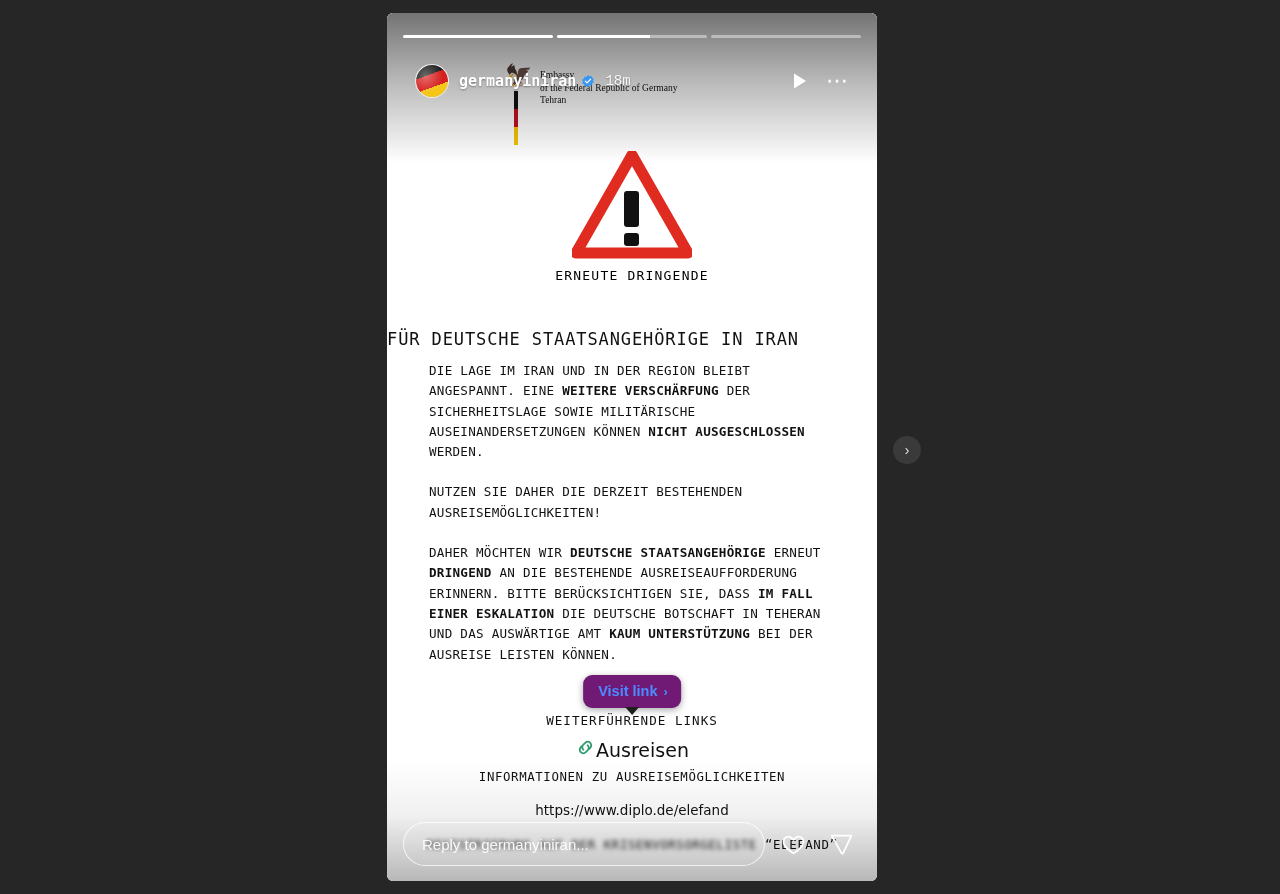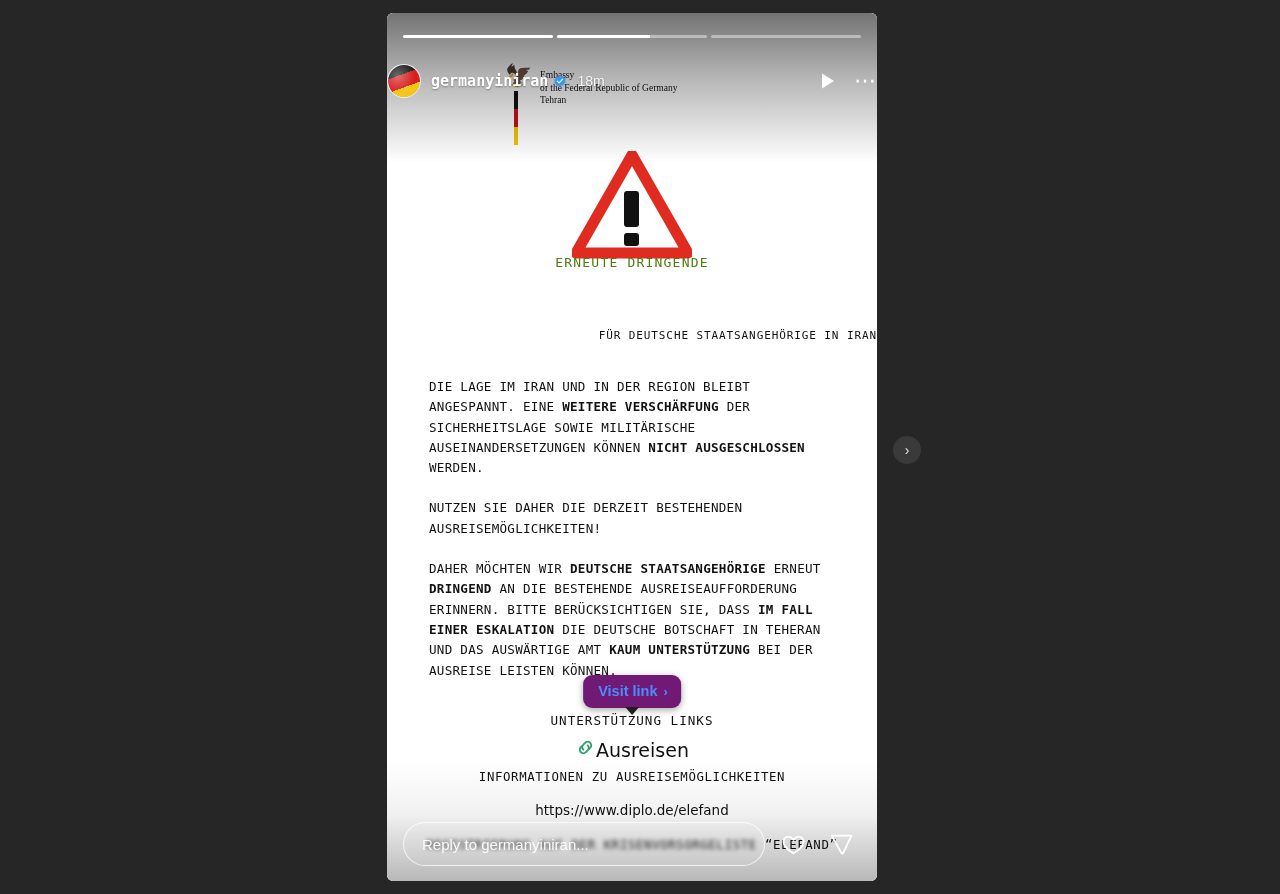--- a/index.html
+++ b/index.html
@@ -53,21 +53,21 @@
     background: #ffffff;
   }
 
   
   .story-header {
     position: absolute;
     top: 42px; left: 0; right: 0;
     height: 52px;
     display: flex;
     align-items: center;
-    padding: 0 0;
+    padding: 0 28px;
     z-index: 30;
   }
   .avatar-ring {
     width: 34px; height: 34px;
     border-radius: 50%;
     background: linear-gradient(135deg,#e8e8e8,#bdbdbd);
     display: flex; align-items: center; justify-content: center;
     overflow: hidden;
     flex: 0 0 auto;
     border: 1px solid rgba(255,255,255,0.6);
@@ -91,21 +91,21 @@
     margin-left: 5px;
     width: 14px; height: 14px;
     display: inline-block;
     flex: 0 0 auto;
   }
   .timestamp {
     color: rgba(255,255,255,0.92);
     font-size: 14px;
     margin-left: 10px;
     text-shadow: 0 1px 2px rgba(0,0,0,0.35);
-    font-family: Liberation Sans, sans-serif;
+    font-family: Liberation Mono, monospace;
   }
   .header-spacer { flex: 1; }
   .hdr-btn {
     color: #fff;
     margin-left: 18px;
     display: flex;
     align-items: center;
     justify-content: center;
     cursor: pointer;
   }
@@ -157,59 +157,59 @@
   .warn-sign {
     position: absolute;
     left: 50%;
     top: 138px;
     transform: translateX(-50%);
     width: 120px; height: 108px;
   }
 
   .poster-kicker {
     position: absolute;
-    top: 242px; left: 0; right: 0;
+    top: 255px; left: 0; right: 0;
     text-align: center;
     font-family: "DejaVu Sans Mono", monospace;
     font-size: 13px;
     letter-spacing: 1.2px;
-    color: #4d7c0f;
+    color: #000000;
   }
   .poster-title {
     position: absolute;
     top: 274px; left: 0; right: 0;
     text-align: center;
     font-family: "DejaVu Sans", sans-serif;
     font-size: 30px;
     font-weight: 700;
     letter-spacing: -0.6px;
     color: #000;
   }
   .poster-sub {
     position: absolute;
     top: 316px; left: 0; right: 0;
-    text-align: right;
-    font-family: "DejaVu Sans Mono", monospace;
-    font-size: 11px;
+    text-align: left;
+    font-family: "DejaVu Sans Mono", monospace;
+    font-size: 17px;
     letter-spacing: 0.9px;
     color: #111;
   }
 
   .poster-body {
     position: absolute;
     top: 348px;
     left: 42px;
     right: 38px;
     font-family: "DejaVu Sans Mono", monospace;
     font-size: 12.6px;
     line-height: 20.3px;
     letter-spacing: 0.25px;
     color: #111;
   }
-  .poster-body p { margin: 16px 0 20px 0; }
+  .poster-body p { margin: 0 0 20px 0; }
   .poster-body b { font-weight: 700; }
 
   .poster-links-title {
     position: absolute;
     top: 700px; left: 0; right: 0;
     text-align: center;
     font-family: "DejaVu Sans Mono", monospace;
     font-size: 12.6px;
     letter-spacing: 1px;
     color: #111;
@@ -381,21 +381,21 @@
 
       <div class="poster-kicker">ERNEUTE DRINGENDE</div>
       <div class="poster-sub">FÜR DEUTSCHE STAATSANGEHÖRIGE IN IRAN</div>
 
       <div class="poster-body">
         <p><span>DIE LAGE IM IRAN UND IN DER REGION BLEIBT ANGESPANNT. EINE </span><b>WEITERE VERSCHÄRFUNG</b><span> DER SICHERHEITSLAGE SOWIE MILITÄRISCHE AUSEINANDERSETZUNGEN KÖNNEN </span><b>NICHT AUSGESCHLOSSEN</b><span> WERDEN.</span></p>
         <p><span>NUTZEN SIE DAHER DIE DERZEIT BESTEHENDEN AUSREISEMÖGLICHKEITEN!</span></p>
         <p><span>DAHER MÖCHTEN WIR </span><b>DEUTSCHE STAATSANGEHÖRIGE</b><span> ERNEUT </span><b>DRINGEND</b><span> AN DIE BESTEHENDE AUSREISEAUFFORDERUNG ERINNERN. BITTE BERÜCKSICHTIGEN SIE, DASS </span><b>IM FALL EINER ESKALATION</b><span> DIE DEUTSCHE BOTSCHAFT IN TEHERAN UND DAS AUSWÄRTIGE AMT </span><b>KAUM UNTERSTÜTZUNG</b><span> BEI DER AUSREISE LEISTEN KÖNNEN.</span></p>
       </div>
 
-      <div class="poster-links-title">UNTERSTÜTZUNG LINKS</div>
+      <div class="poster-links-title">WEITERFÜHRENDE LINKS</div>
 
       <div class="poster-link-row">
         <span>
           <svg width="21" height="21" viewBox="0 0 24 24" aria-hidden="true">
             <path d="M9.5 14.5a4 4 0 0 1 0-5.7l2.2-2.2a4 4 0 1 1 5.7 5.7l-1.2 1.2" fill="none" stroke="#2f9e6e" stroke-width="2.1" stroke-linecap="round"></path>
             <path d="M14.5 9.5a4 4 0 0 1 0 5.7l-2.2 2.2a4 4 0 1 1-5.7-5.7l1.2-1.2" fill="none" stroke="#2f9e6e" stroke-width="2.1" stroke-linecap="round"></path>
           </svg>
         </span>
         <span class="lbl">Ausreisen</span>
       </div>

